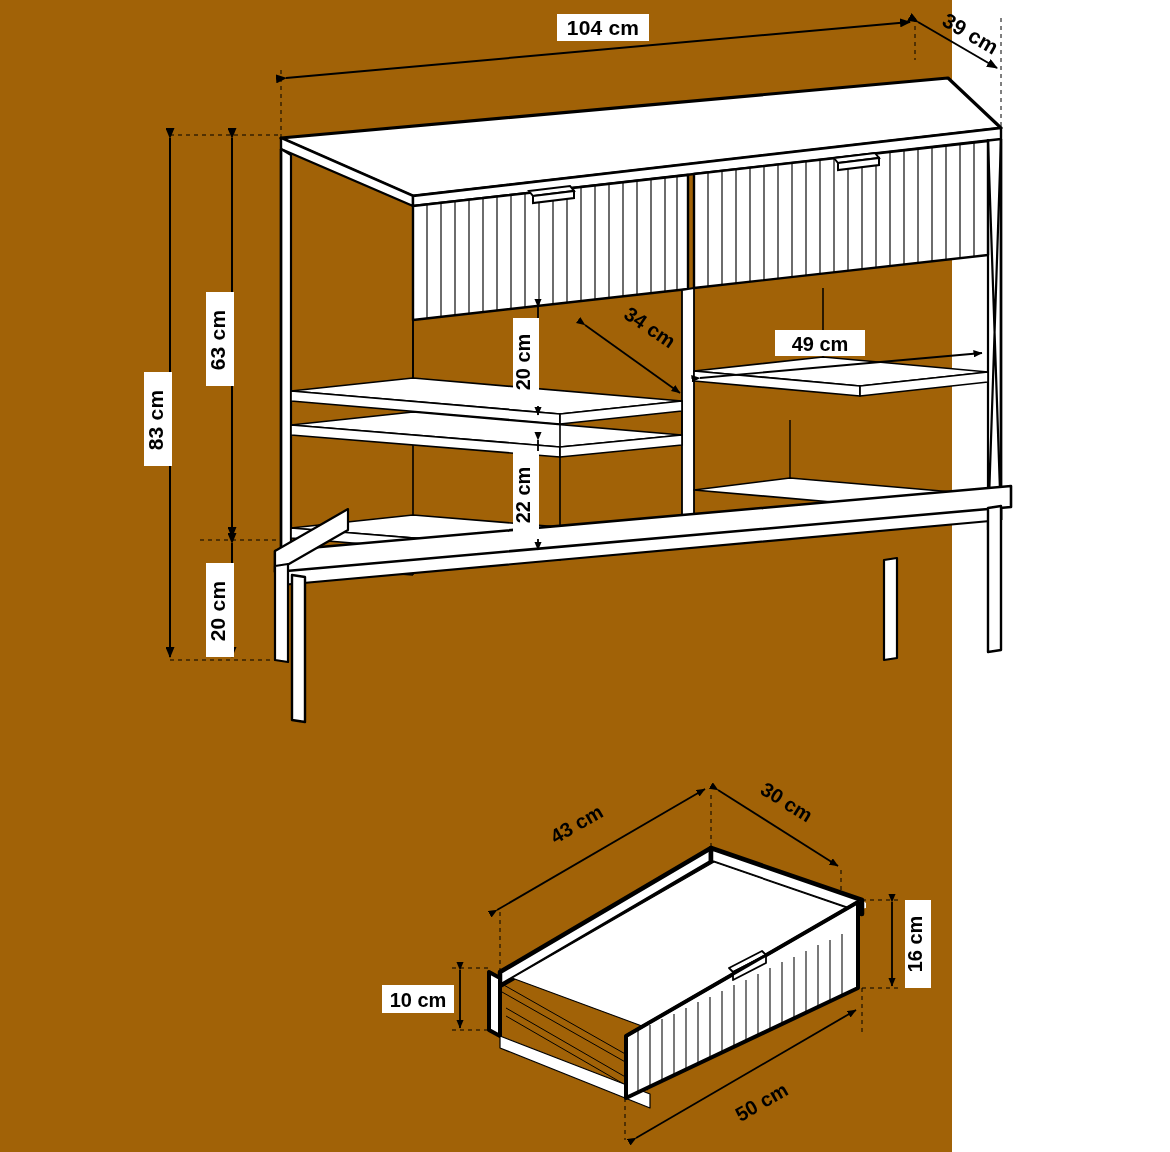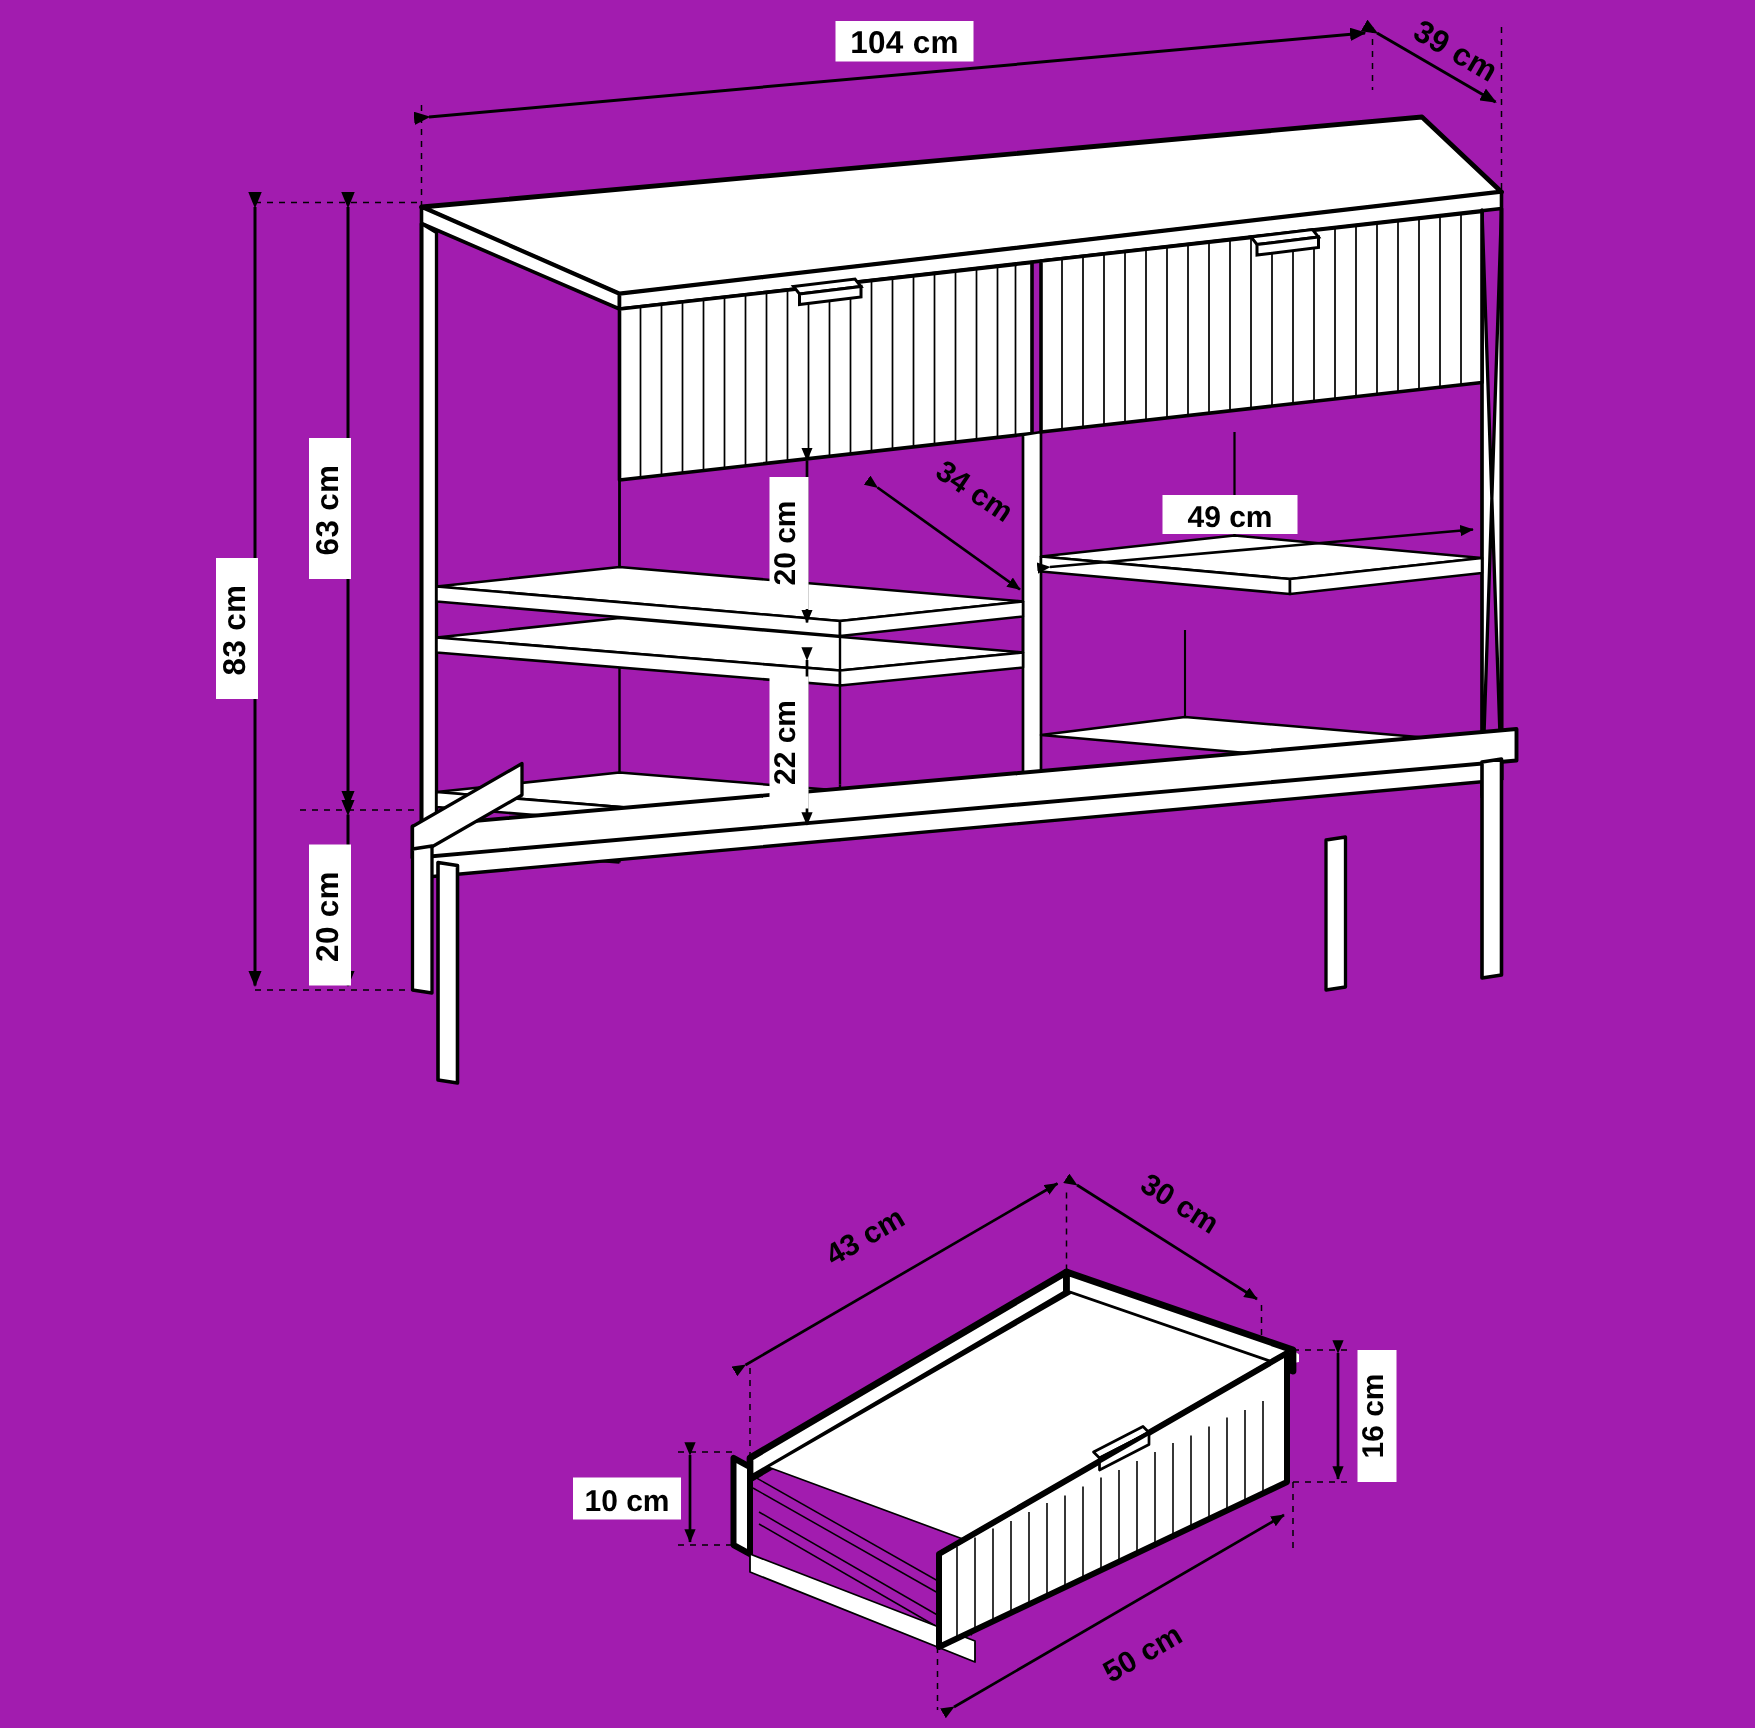--- a/index.html
+++ b/index.html
@@ -10,23 +10,23 @@
   }
   body {
     width: 1170px;
     height: 1152px;
     font-family: "Liberation Sans", sans-serif;
     overflow: hidden;
     position: relative;
   }
   #stage {
     position: relative;
-    width: 1170px;
+    width: 952px;
     height: 1152px;
-    background: #a21caf;
+    background: #a16207;
   }
   svg.drawing {
     position: absolute;
     left: 0;
     top: 0;
     width: 1170px;
     height: 1152px;
   }
   .dimtext {
     font-family: "Liberation Sans", sans-serif;

